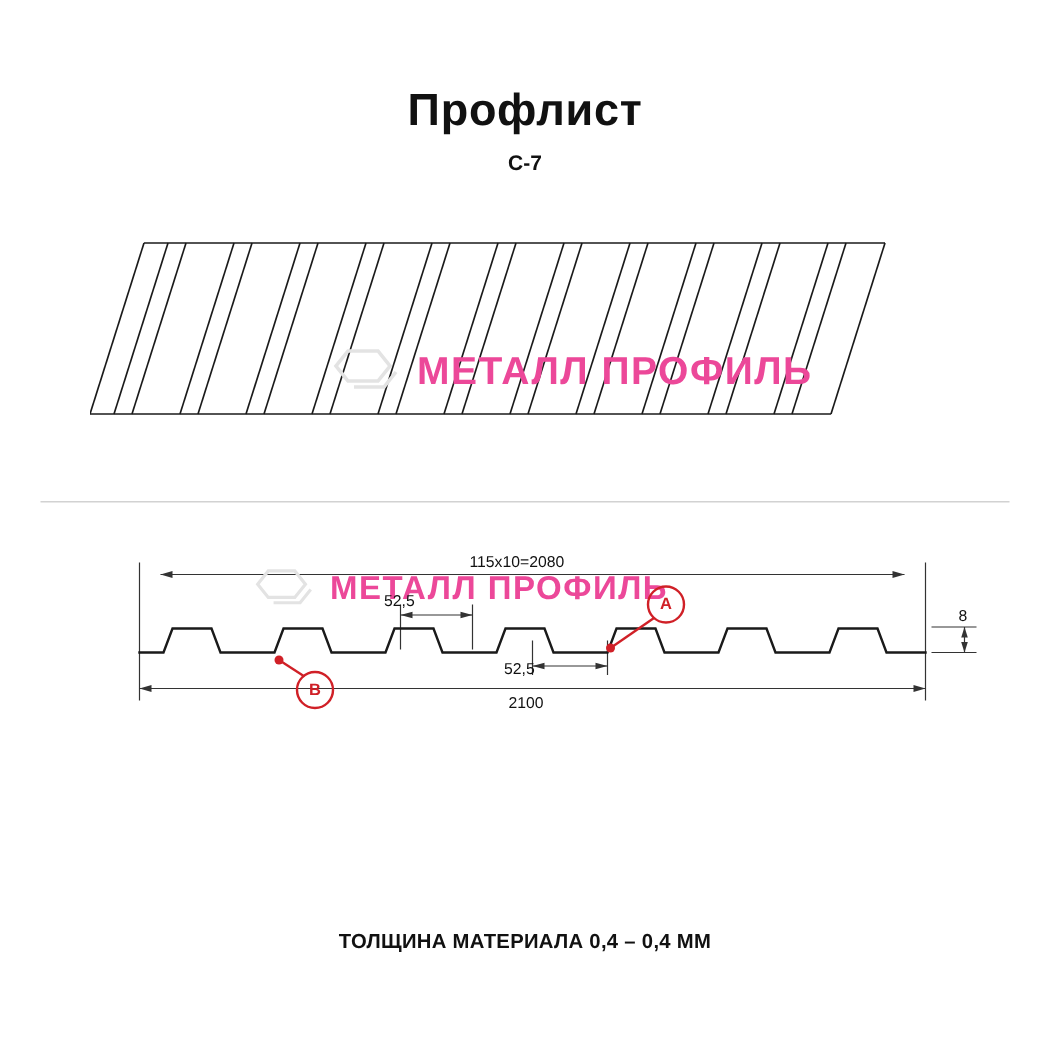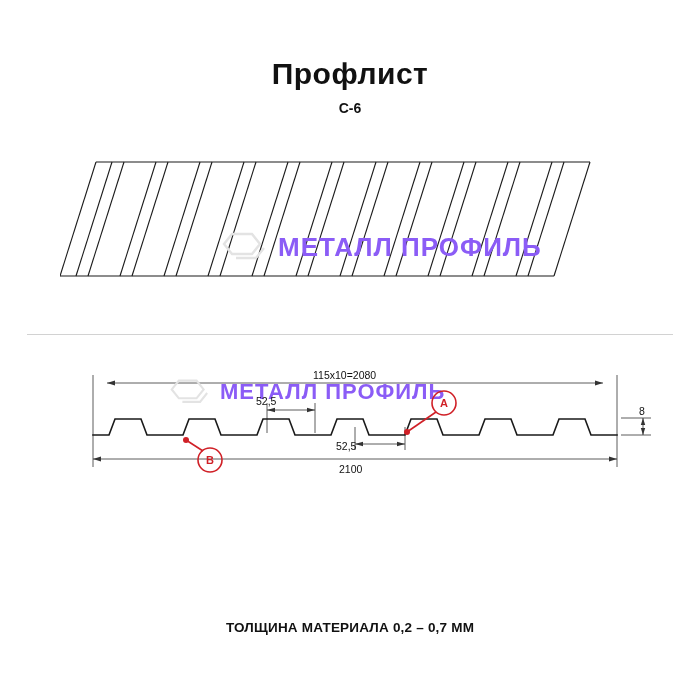--- a/index.html
+++ b/index.html
@@ -77,21 +77,21 @@
     height: 130px;
   }
   .wm {
     position: absolute;
     pointer-events: none;
     user-select: none;
   }
   .wm-text {
     font-family: "Liberation Sans", sans-serif;
     font-weight: bold;
-    color: #8b5cf6;
+    color: #ec4899;
     letter-spacing: 1px;
     white-space: nowrap;
   }
   .wm1 { left: 222px; top: 228px; }
   .wm1 .wm-text { font-size: 26px; }
   .wm2 { left: 170px; top: 375px; }
   .wm2 .wm-text { font-size: 22px; }
   .wm-logo { position: absolute; left: 0; top: 0; }
   .callout-label {
     position: absolute;
@@ -106,21 +106,21 @@
     color: #111111;
     white-space: nowrap;
   }
 </style>
 </head>
 <body>
 
 <div class="page">
 
   <div class="title">Профлист</div>
-  <div class="subtitle">С-6</div>
+  <div class="subtitle">С-7</div>
 
   <div class="iso-wrap">
     <svg width="590" height="170" viewBox="0 0 590 170">
       <g fill="none" stroke="#1a1a1a" stroke-width="1.1" stroke-linejoin="miter">
 
         <path d="M 36 22 L 530 22"></path>
 
         <path d="M 0 136 L 494 136"></path>
 
         <path d="M 36 22 L 0 136"></path>
@@ -234,15 +234,15 @@
     <path d="M 436 412 L 407 432" fill="none" stroke="#d02027" stroke-width="1.6"></path>
     <circle cx="407" cy="432" r="3" fill="#d02027"></circle>
 
     <circle cx="210" cy="460" r="12" fill="none" stroke="#d02027" stroke-width="1.6"></circle>
     <path d="M 203 451 L 186 440" fill="none" stroke="#d02027" stroke-width="1.6"></path>
     <circle cx="186" cy="440" r="3" fill="#d02027"></circle>
   </svg>
   <div class="callout-label" style="left:436px; top:397px; width:16px;">A</div>
   <div class="callout-label" style="left:202px; top:454px; width:16px;">B</div>
 
-  <div class="footer-note">ТОЛЩИНА МАТЕРИАЛА 0,2 – 0,7 ММ</div>
+  <div class="footer-note">ТОЛЩИНА МАТЕРИАЛА 0,4 – 0,4 ММ</div>
 
 </div>
 
 </body></html>

